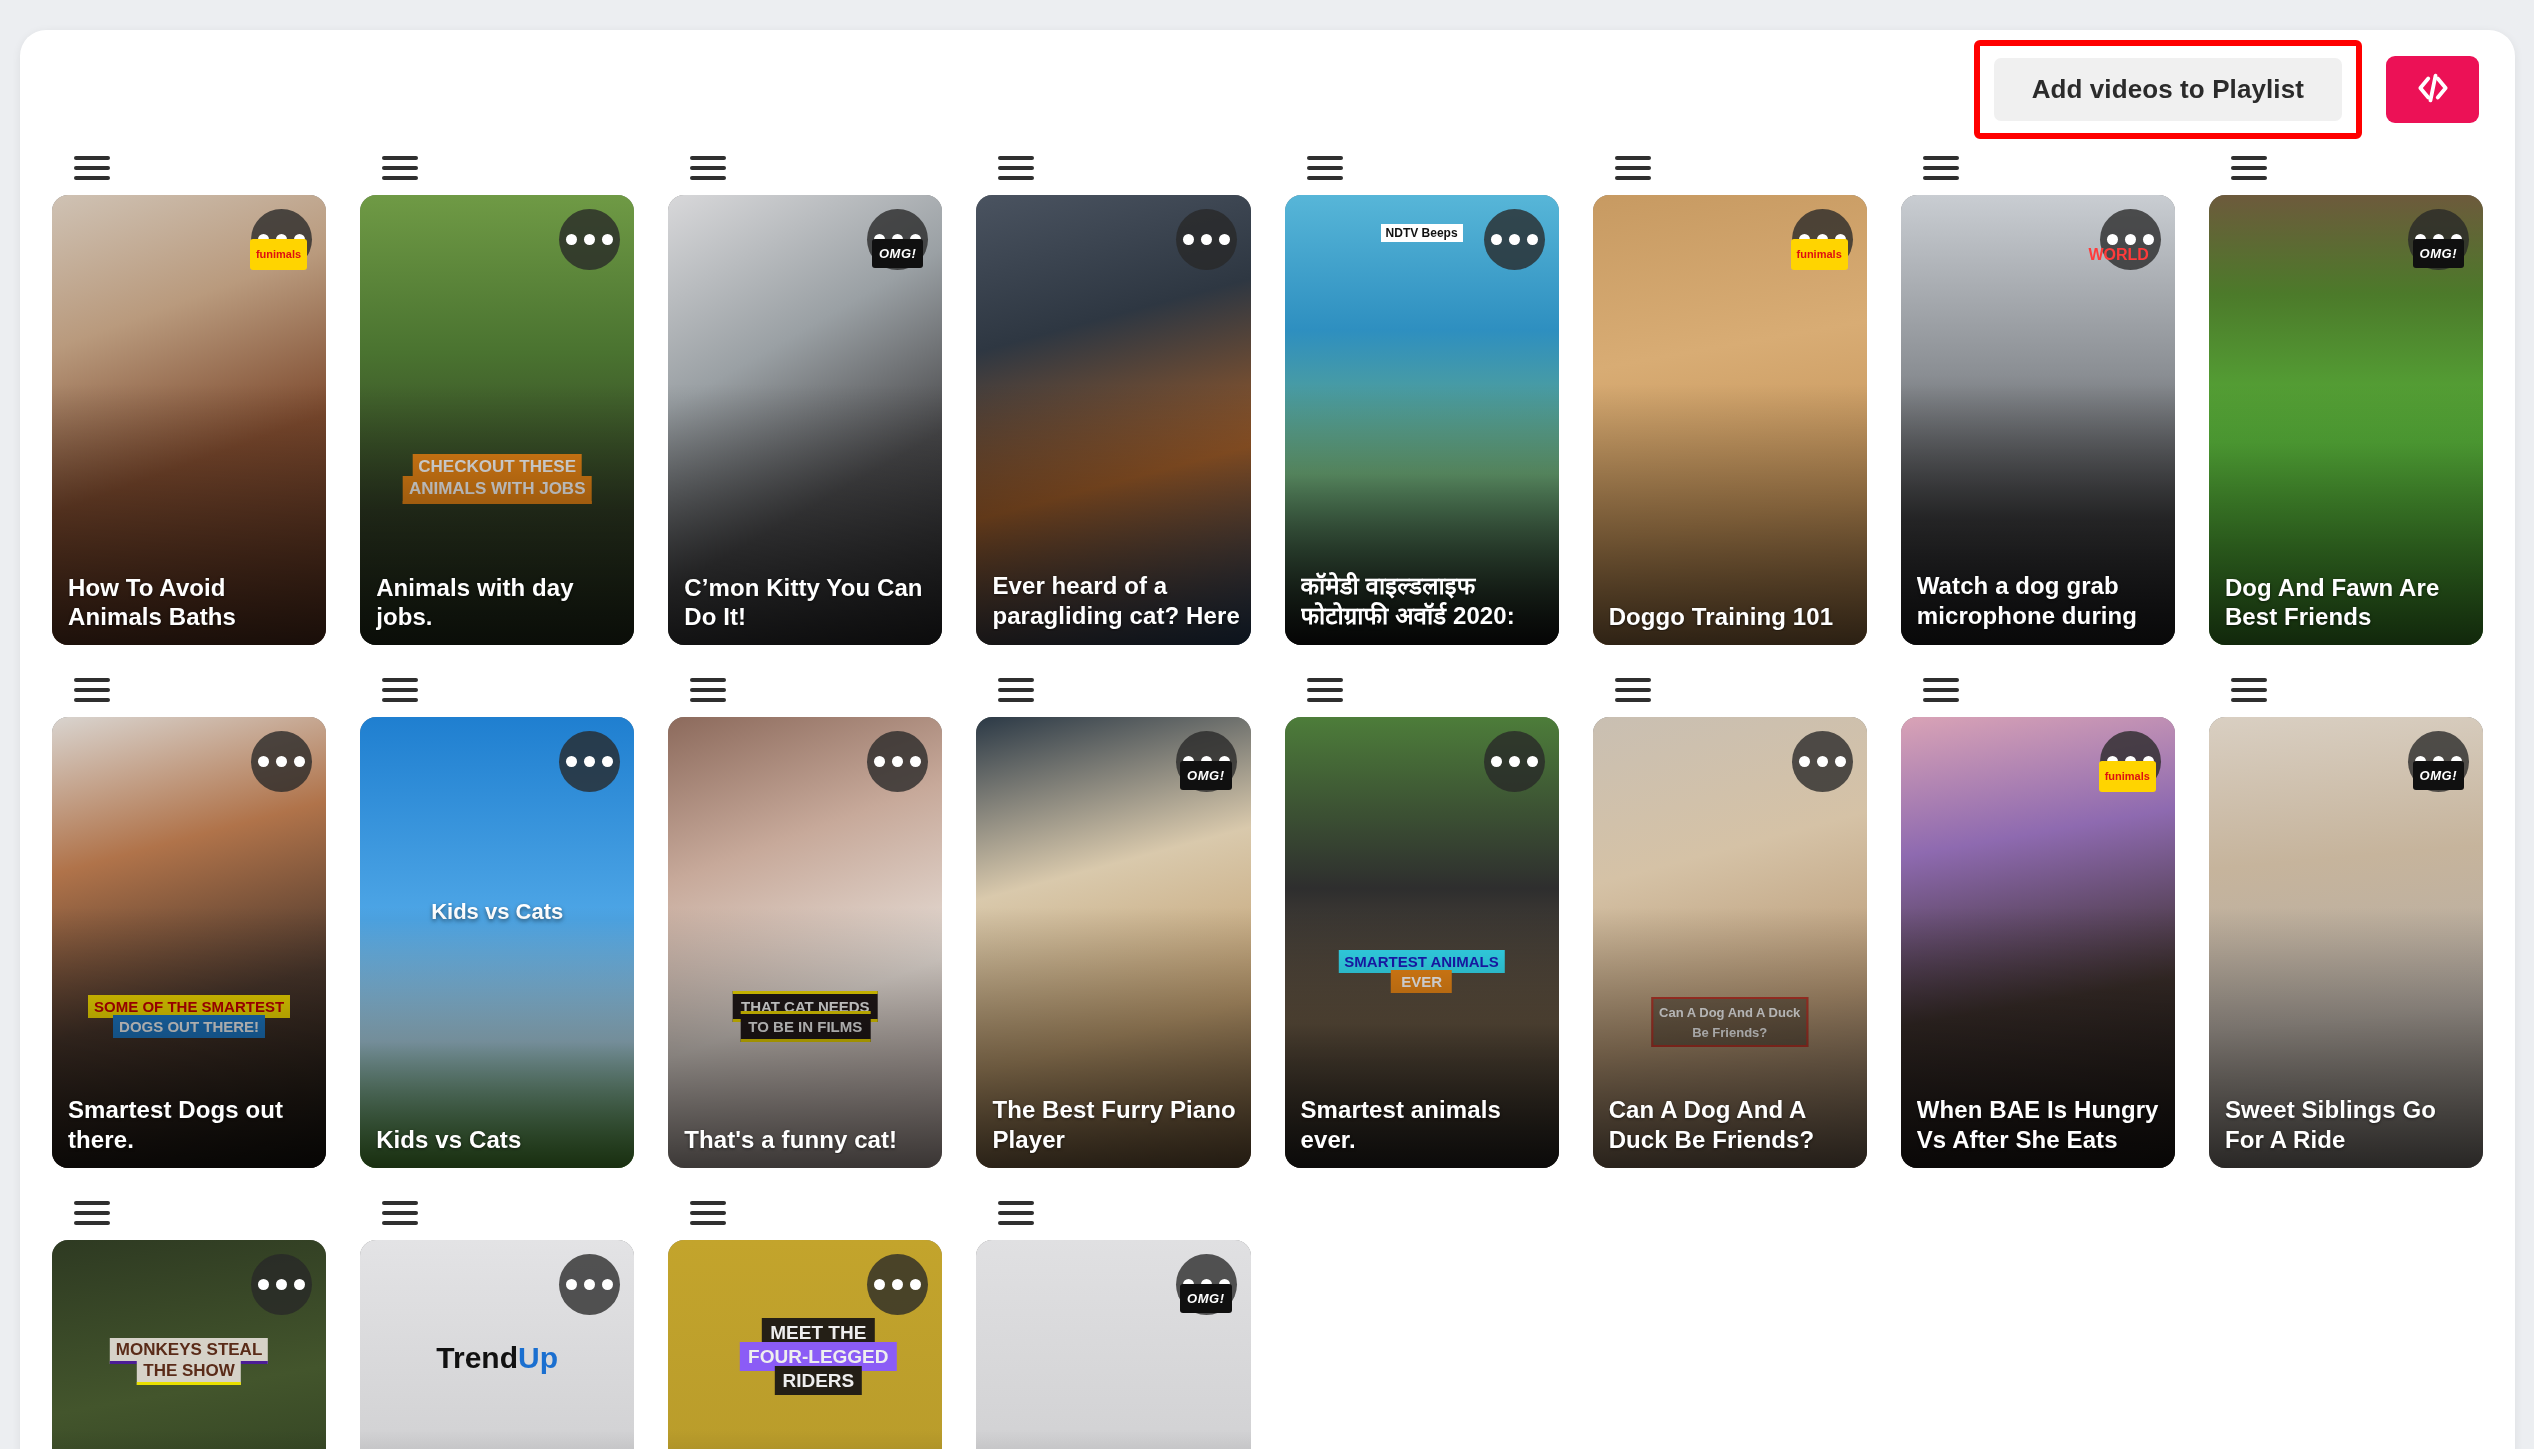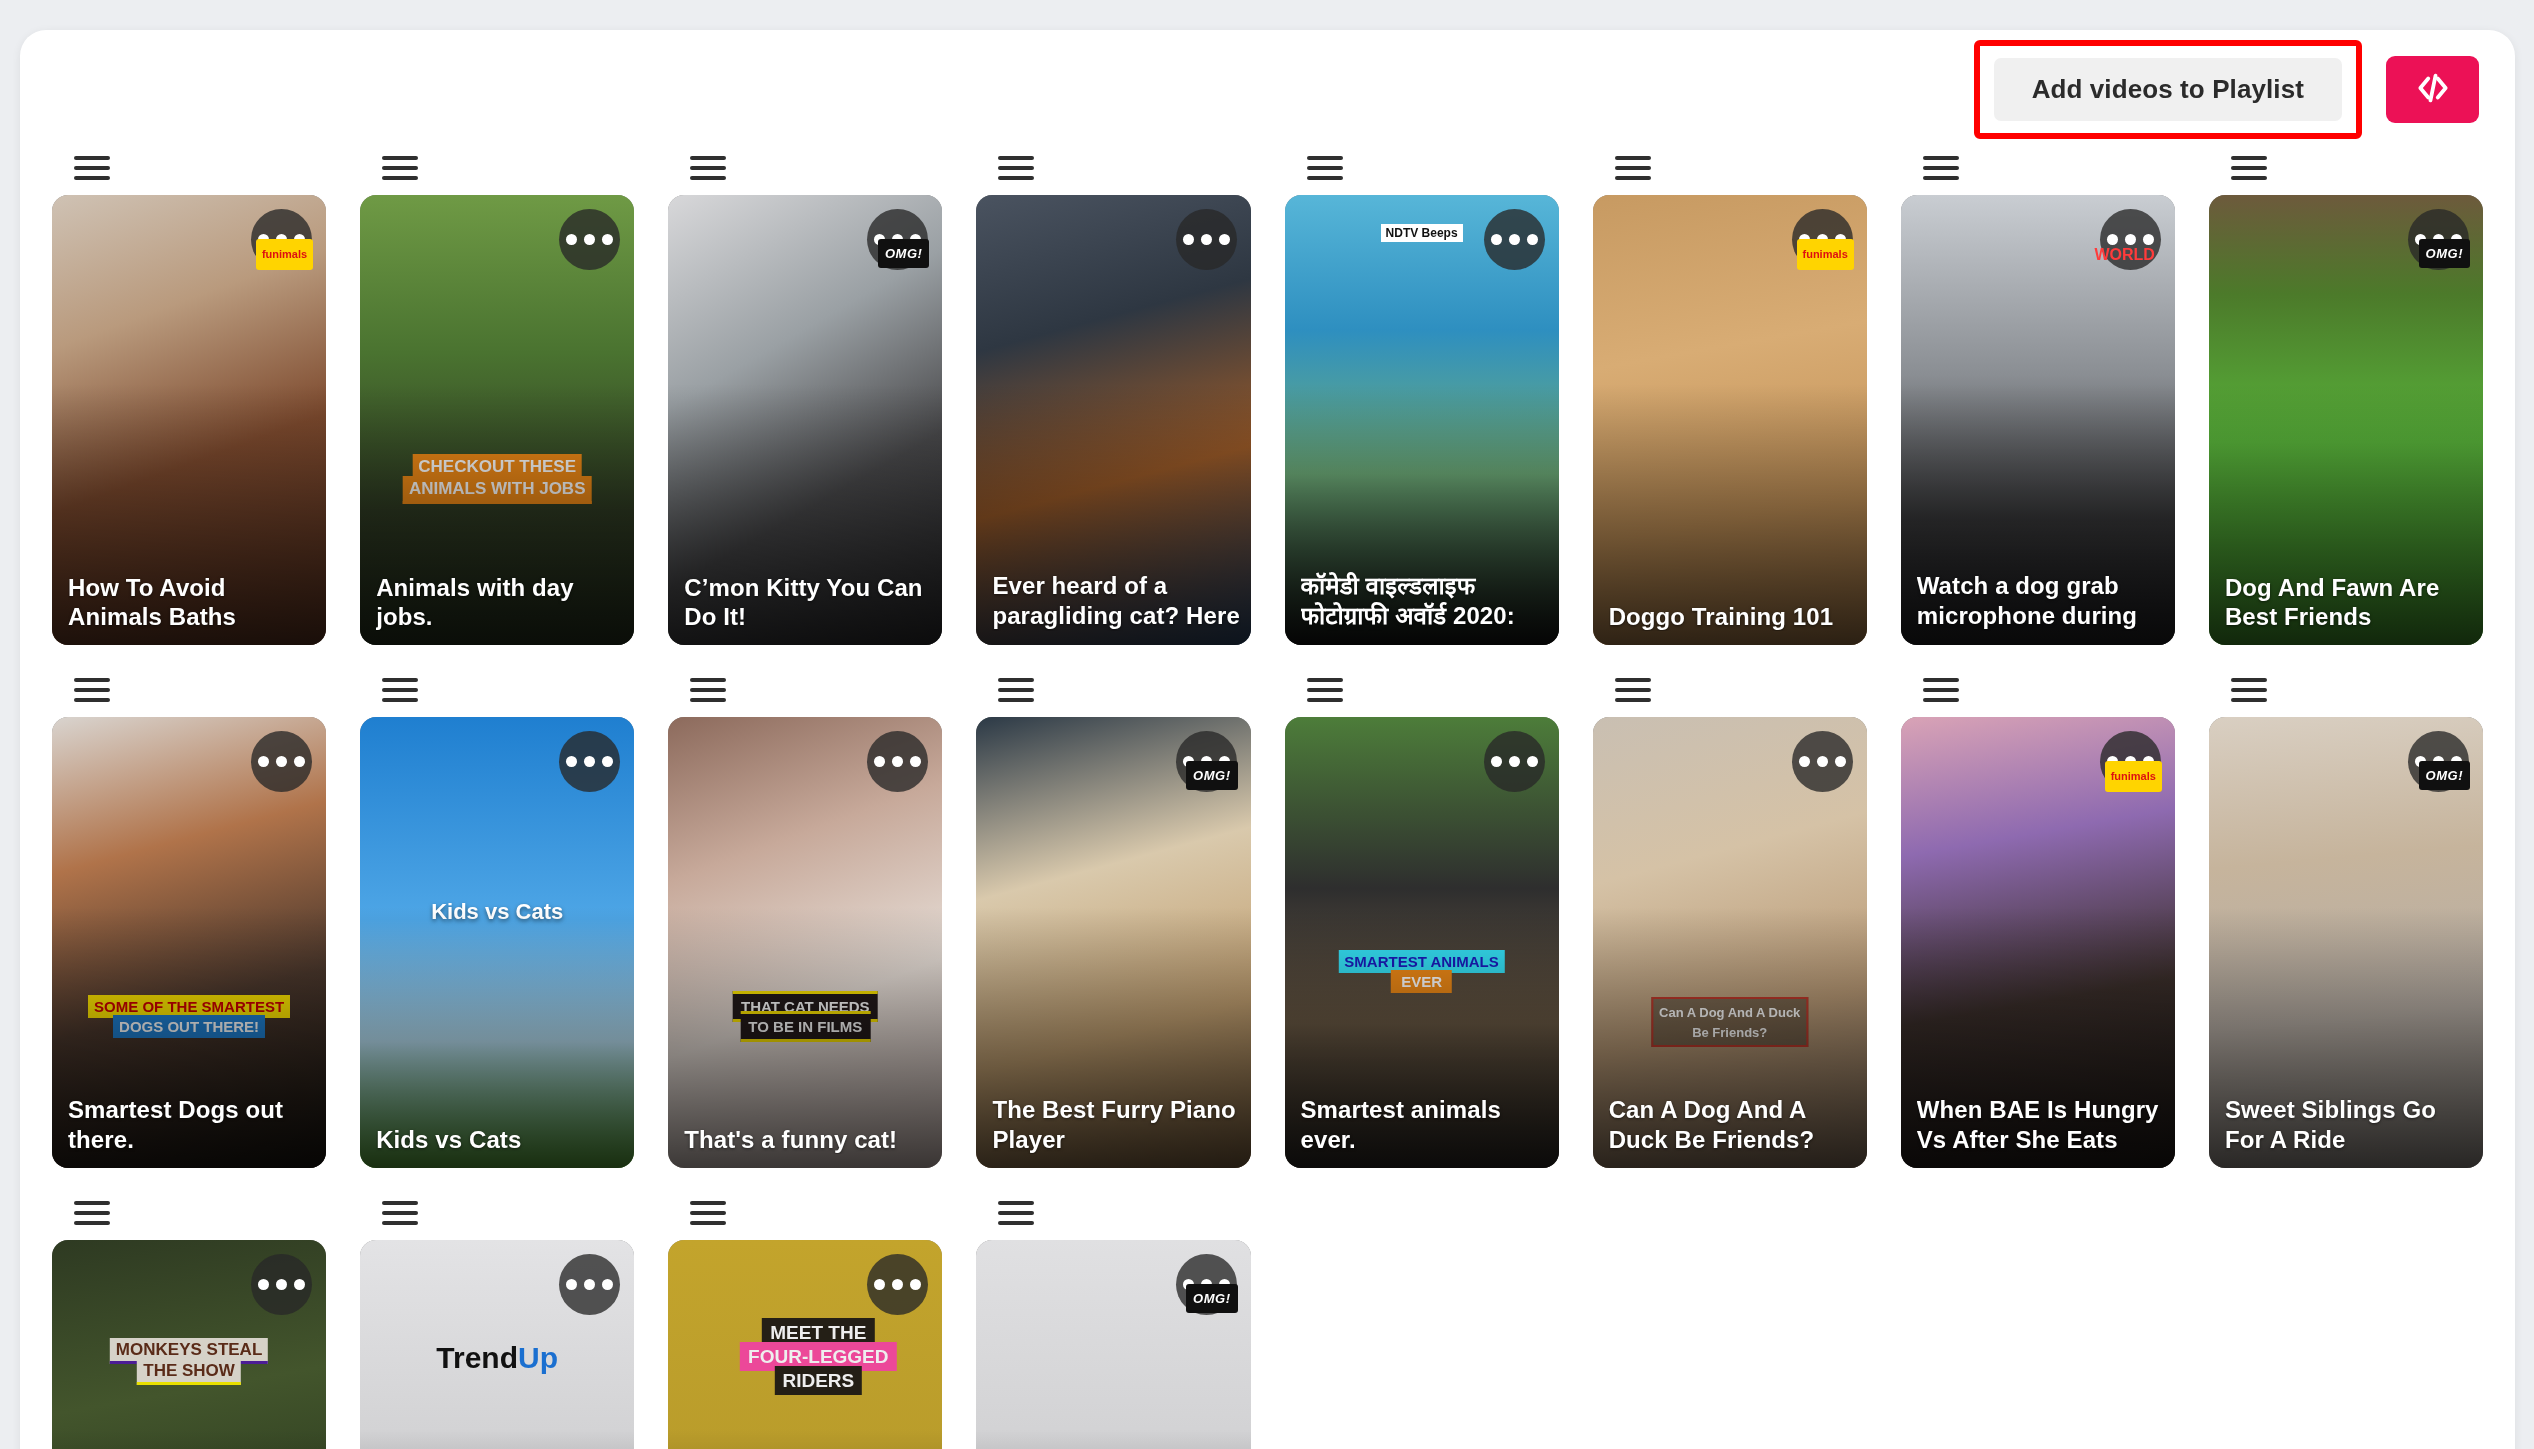--- a/index.html
+++ b/index.html
@@ -124,21 +124,21 @@
     display: flex; align-items: center; justify-content: center;
     gap: 7px;
     cursor: pointer;
   }
   .menu-dots i {
     width: 11px; height: 11px; border-radius: 50%;
     background: #fff; display: block;
   }
   .badge {
     position: absolute;
-    top: 44px; right: 13px;
+    top: 44px; right: 19px;
     font-size: 13px; font-weight: 800;
     padding: 8px 7px;
     border-radius: 3px;
     line-height: 1;
     font-family: "Liberation Sans", sans-serif;
   }
   .badge.omg  { background: #101010; color:#fff; letter-spacing:0.5px; font-style: italic; }
   .badge.funimals { background:#ffd400; color:#d11; padding: 10px 6px; font-size: 11px; }
   .badge.world { background: rgba(255,255,255,0); color:#ff3b3b; font-size: 16px; }
 
@@ -526,21 +526,21 @@
       <div class="card-cell">
         <div class="drag-handle">
           <span></span>
           <span></span>
           <span></span>
         </div>
         <div class="card">
           <div class="thumb" style="background: linear-gradient(rgb(195, 164, 44) 0%, rgb(185, 156, 43) 50%, rgb(169, 143, 40) 100%);"></div>
           <div class="meme" style="top: 18%; margin-left: 13px;">
             <div><span style="background:#241f16;color:#eee;padding:4px 8px;font-size:19px;">MEET THE</span></div>
-            <div><span style="background:#ec4899;color:#eee;padding:4px 8px;font-size:19px;">FOUR-LEGGED</span></div>
+            <div><span style="background:#8b5cf6;color:#eee;padding:4px 8px;font-size:19px;">FOUR-LEGGED</span></div>
             <div><span style="background:#241f16;color:#eee;padding:4px 8px;font-size:19px;">RIDERS</span></div>
           </div>
           <div class="scrim"></div>
           <div class="menu-dots">
             <i></i>
             <i></i>
             <i></i>
           </div>
           <div class="title"></div>
         </div>

